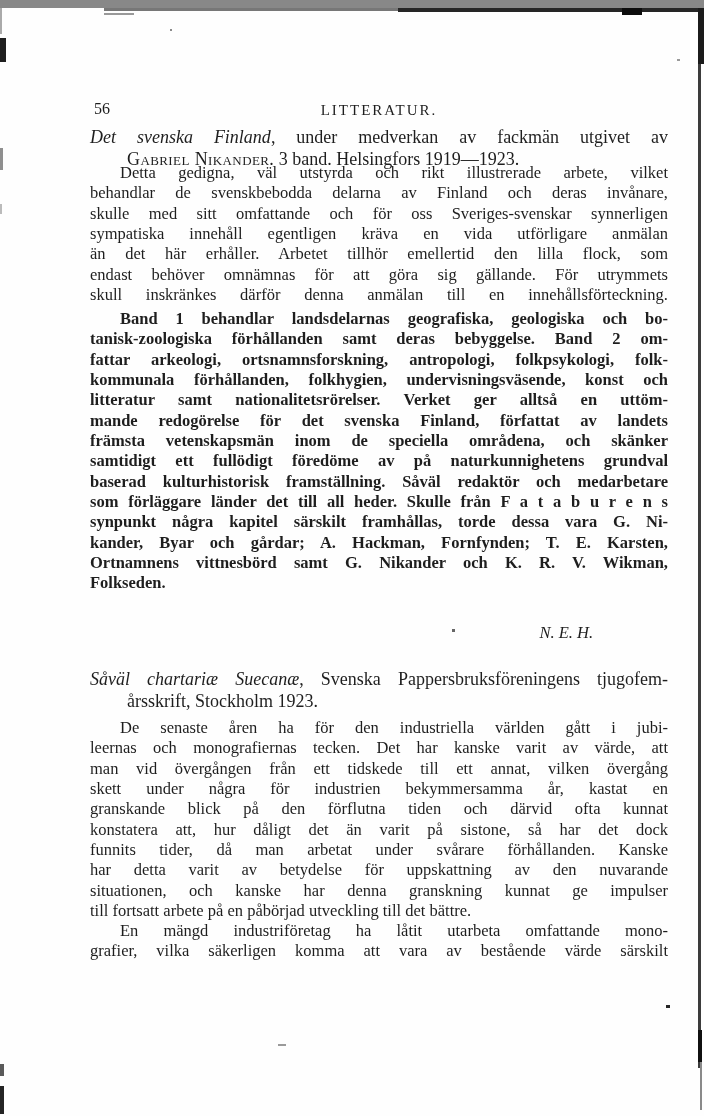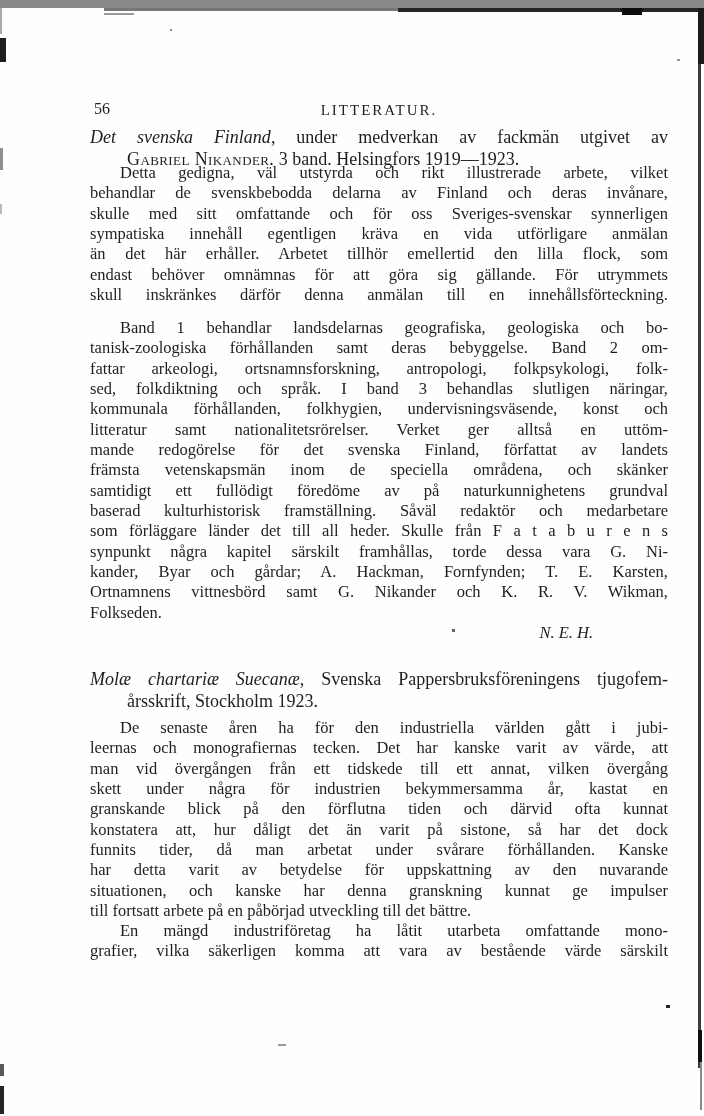--- a/index.html
+++ b/index.html
@@ -73,42 +73,41 @@
   <div class="block para" style="top:155px;">
       <div class="tline">Detta gedigna, väl utstyrda och rikt illustrerade arbete, vilket</div>
       <div class="tline">behandlar de svenskbebodda delarna av Finland och deras invånare,</div>
       <div class="tline">skulle med sitt omfattande och för oss Sveriges-svenskar synnerligen</div>
       <div class="tline">sympatiska innehåll egentligen kräva en vida utförligare anmälan</div>
       <div class="tline">än det här erhåller. Arbetet tillhör emellertid den lilla flock, som</div>
       <div class="tline">endast behöver omnämnas för att göra sig gällande. För utrymmets</div>
       <div class="tline">skull inskränkes därför denna anmälan till en innehållsförteckning.</div>
     </div>
 
-  <div class="block para" style="top:310px;">
+  <div class="block para" style="top:301px;font-weight:bold;">
       <div class="tline">Band 1 behandlar landsdelarnas geografiska, geologiska och bo-</div>
       <div class="tline">tanisk-zoologiska förhållanden samt deras bebyggelse. Band 2 om-</div>
       <div class="tline">fattar arkeologi, ortsnamnsforskning, antropologi, folkpsykologi, folk-</div>
-      <div class="tline">sed, folkdiktning och språk. I band 3 behandlas slutligen näringar,</div>
       <div class="tline">kommunala förhållanden, folkhygien, undervisningsväsende, konst och</div>
       <div class="tline">litteratur samt nationalitetsrörelser. Verket ger alltså en uttöm-</div>
       <div class="tline">mande redogörelse för det svenska Finland, författat av landets</div>
       <div class="tline">främsta vetenskapsmän inom de speciella områdena, och skänker</div>
       <div class="tline">samtidigt ett fullödigt föredöme av på naturkunnighetens grundval</div>
       <div class="tline">baserad kulturhistorisk framställning. Såväl redaktör och medarbetare</div>
       <div class="tline">som förläggare länder det till all heder. Skulle från F a t a b u r e n s</div>
       <div class="tline">synpunkt några kapitel särskilt framhållas, torde dessa vara G. Ni-</div>
       <div class="tline">kander, Byar och gårdar; A. Hackman, Fornfynden; T. E. Karsten,</div>
       <div class="tline">Ortnamnens vittnesbörd samt G. Nikander och K. R. V. Wikman,</div>
       <div class="tline left">Folkseden.</div>
     </div>
 
   <div class="abs signature" style="left:90px;top:615px;width:503px;">N. E. H.</div>
 
   <div class="block hline just" style="top:661px;">
-    <span class="italic">Molæ chartariæ Suecanæ</span><span>, Svenska Pappersbruksföreningens tjugofem-</span>
+    <span class="italic">Såväl chartariæ Suecanæ</span><span>, Svenska Pappersbruksföreningens tjugofem-</span>
   </div>
   <div class="abs hline" style="left:127px;top:683px;width:541px;">årsskrift, Stockholm 1923.</div>
 
   <div class="block para" style="top:710px;">
       <div class="tline">De senaste åren ha för den industriella världen gått i jubi-</div>
       <div class="tline">leernas och monografiernas tecken. Det har kanske varit av värde, att</div>
       <div class="tline">man vid övergången från ett tidskede till ett annat, vilken övergång</div>
       <div class="tline">skett under några för industrien bekymmersamma år, kastat en</div>
       <div class="tline">granskande blick på den förflutna tiden och därvid ofta kunnat</div>
       <div class="tline">konstatera att, hur dåligt det än varit på sistone, så har det dock</div>

